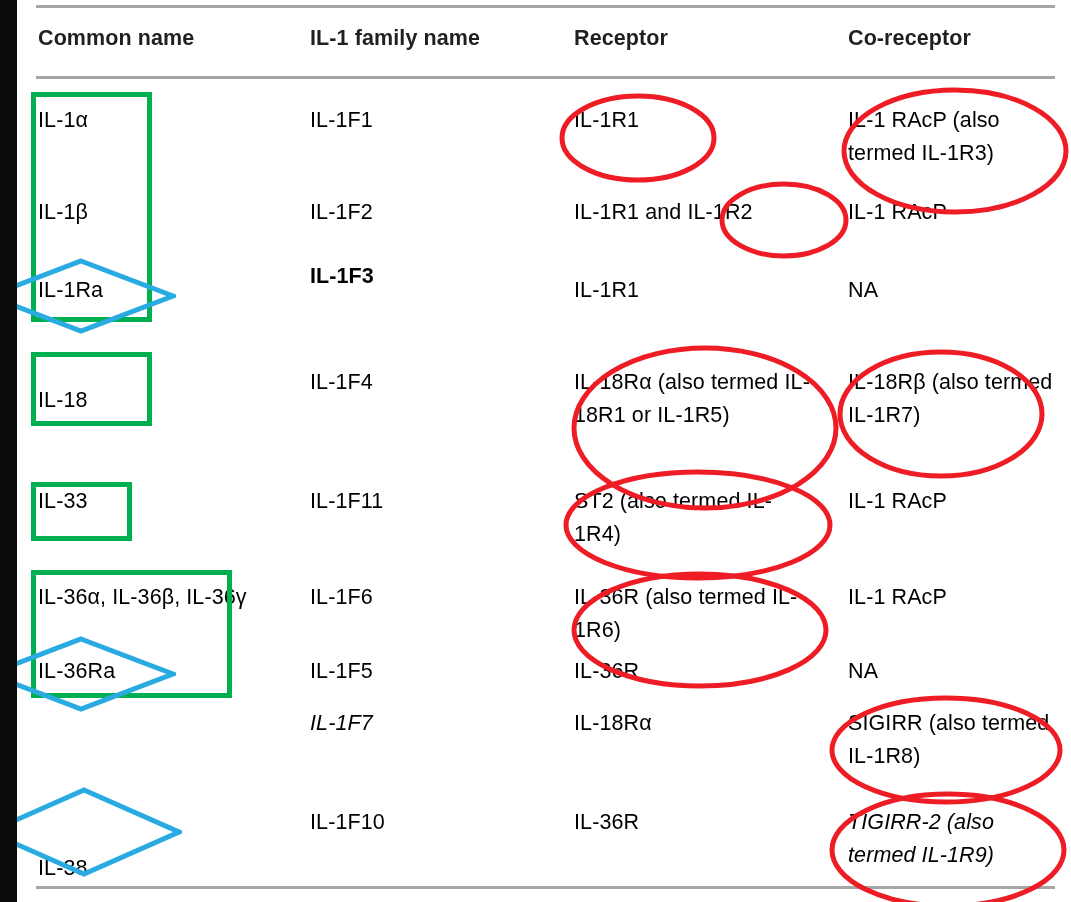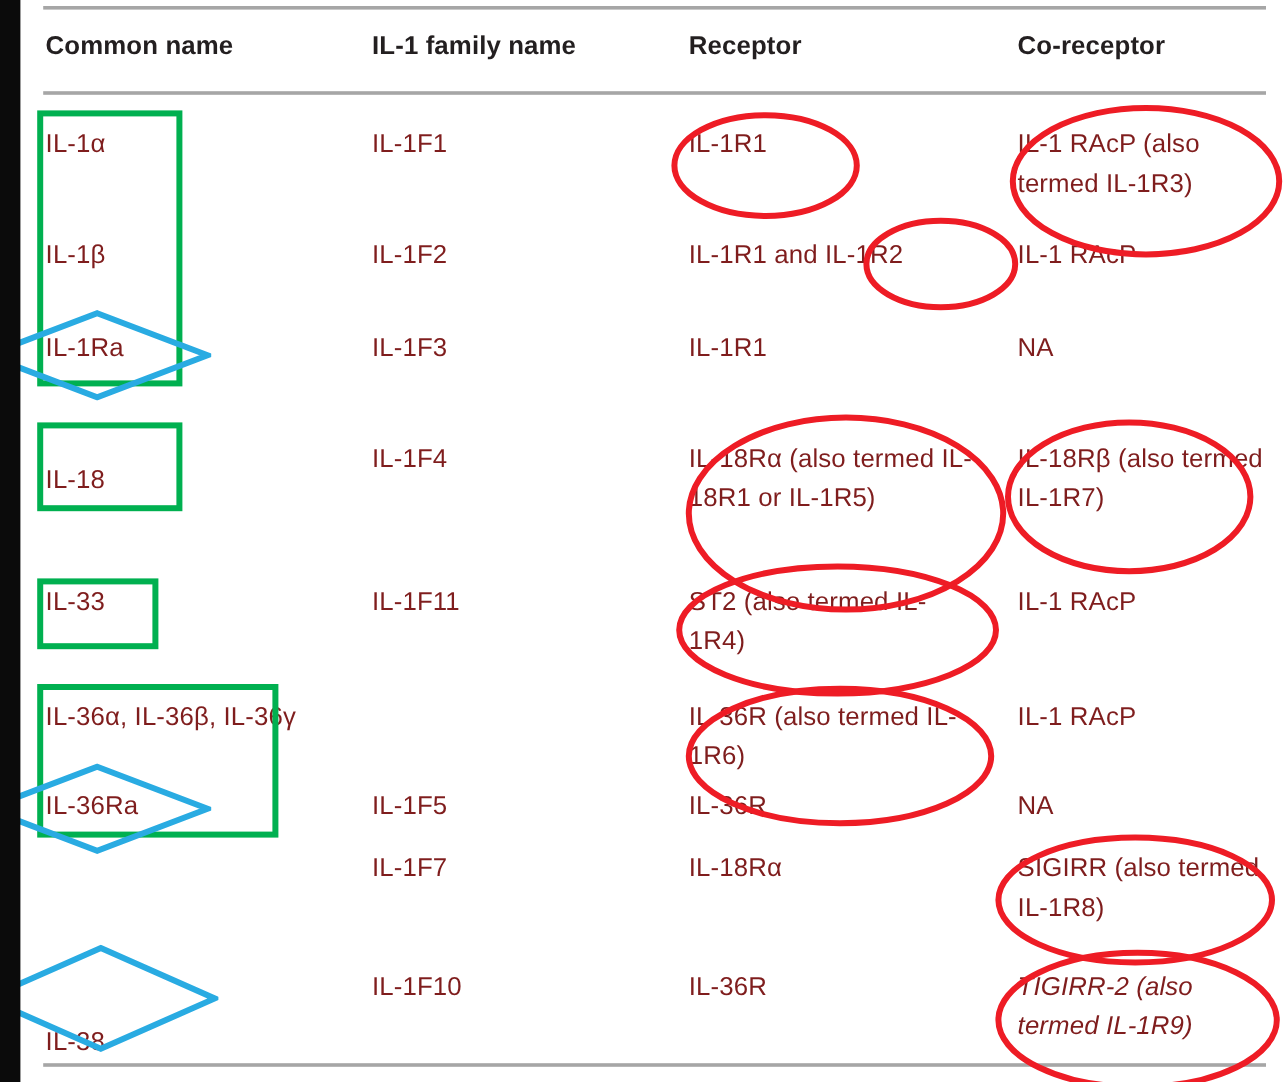--- a/index.html
+++ b/index.html
@@ -23,21 +23,21 @@
   .rule{
     position:absolute;left:36px;width:1019px;height:3px;
     background:#a6a6a6;
   }
   .rule.top{top:5px;}
   .rule.head{top:76px;}
   .rule.bottom{top:886px;}
 
   .cell{
     position:absolute;
-    color:#7f1d1d;
+    color:#000000;
     font-size:21.5px;
     line-height:33px;
     letter-spacing:0.1px;
     white-space:pre-line;
   }
   .head-cell{
     font-weight:bold;
     font-size:21.5px;
     color:#231f20;
   }
@@ -79,44 +79,45 @@
   <div class="cell c2" style="top:104px;">IL-1F1</div>
   <div class="cell c3" style="top:104px;">IL-1R1</div>
   <div class="cell c4" style="top:104px;">IL-1 RAcP (also termed IL-1R3)</div>
 
   <div class="cell c1" style="top:196px;">IL-1β</div>
   <div class="cell c2" style="top:196px;">IL-1F2</div>
   <div class="cell c3" style="top:196px;width:290px;">IL-1R1 and IL-1R2</div>
   <div class="cell c4" style="top:196px;">IL-1 RAcP</div>
 
   <div class="cell c1" style="top:274px;">IL-1Ra</div>
-  <div class="cell c2" style="top:274px;">IL-1F3</div>
+  <div class="cell c2" style="top:260px;font-weight:bold;">IL-1F3</div>
   <div class="cell c3" style="top:274px;">IL-1R1</div>
   <div class="cell c4" style="top:274px;">NA</div>
 
   <div class="cell c1" style="top:384px;">IL-18</div>
   <div class="cell c2" style="top:366px;">IL-1F4</div>
   <div class="cell c3" style="top:366px;width:250px;">IL-18Rα (also termed IL-18R1 or IL-1R5)</div>
   <div class="cell c4" style="top:366px;width:205px;">IL-18Rβ (also termed IL-1R7)</div>
 
   <div class="cell c1" style="top:485px;">IL-33</div>
   <div class="cell c2" style="top:485px;">IL-1F11</div>
   <div class="cell c3" style="top:485px;width:235px;">ST2 (also termed IL-1R4)</div>
   <div class="cell c4" style="top:485px;">IL-1 RAcP</div>
 
   <div class="cell c1" style="top:581px;width:230px;">IL-36α, IL-36β, IL-36γ</div>
+  <div class="cell c2" style="top:581px;">IL-1F6</div>
   <div class="cell c3" style="top:581px;width:230px;">IL-36R (also termed IL-1R6)</div>
   <div class="cell c4" style="top:581px;">IL-1 RAcP</div>
 
   <div class="cell c1" style="top:655px;">IL-36Ra</div>
   <div class="cell c2" style="top:655px;">IL-1F5</div>
   <div class="cell c3" style="top:655px;">IL-36R</div>
   <div class="cell c4" style="top:655px;">NA</div>
 
-  <div class="cell c2" style="top:707px;">IL-1F7</div>
+  <div class="cell c2" style="top:707px;font-style:italic;">IL-1F7</div>
   <div class="cell c3" style="top:707px;">IL-18Rα</div>
   <div class="cell c4" style="top:707px;width:205px;">SIGIRR (also termed IL-1R8)</div>
 
   <div class="cell c1" style="top:852px;">IL-38</div>
   <div class="cell c2" style="top:806px;">IL-1F10</div>
   <div class="cell c3" style="top:806px;">IL-36R</div>
   <div class="cell c4" style="top:806px;width:210px;font-style:italic;">TIGIRR-2 (also termed IL-1R9)</div>
 
   <div class="anno">
 

